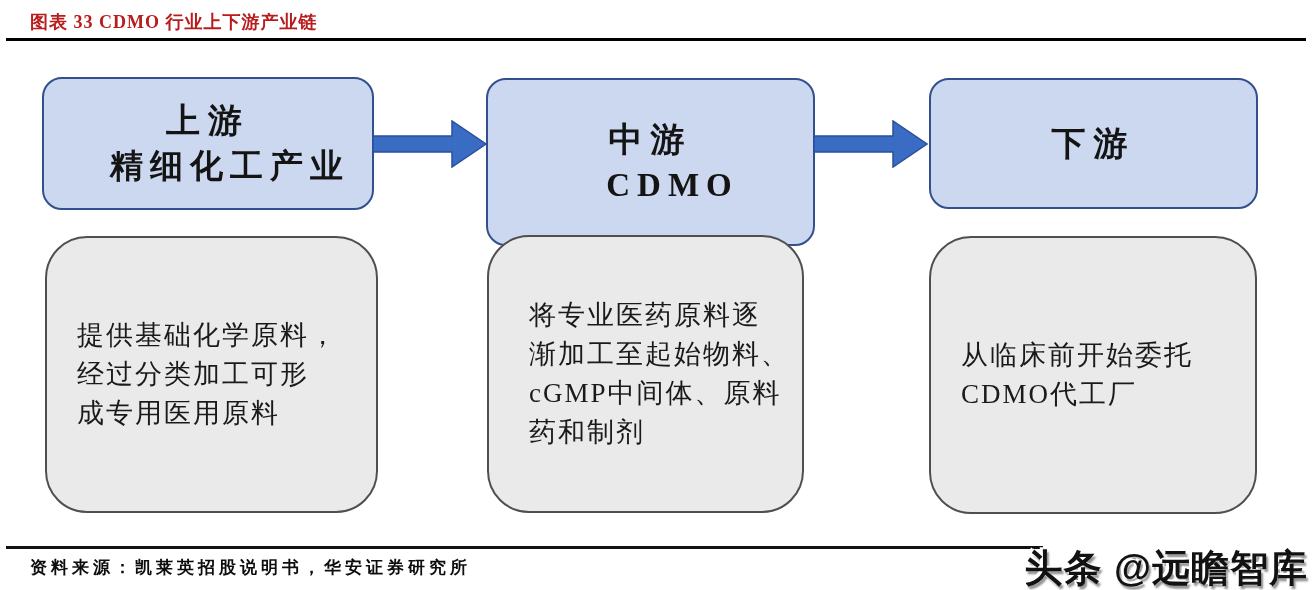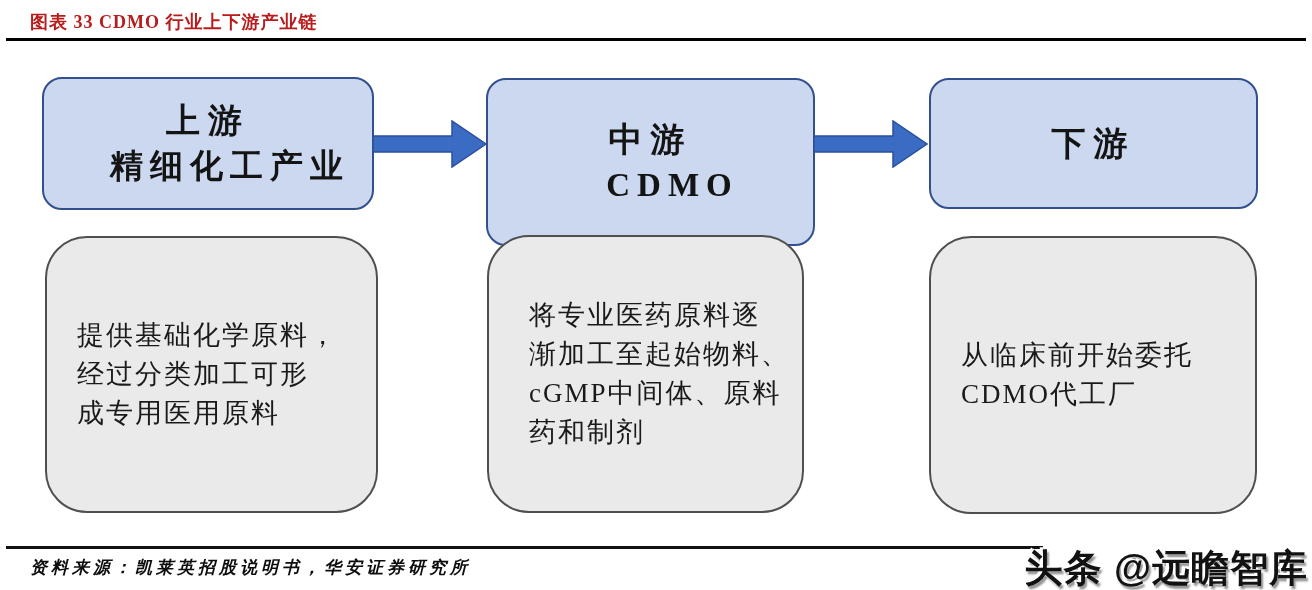--- a/index.html
+++ b/index.html
@@ -39,21 +39,21 @@
   .desc-text{
     font-size:27px;line-height:1.45;letter-spacing:2px;white-space:pre-line;
   }
   #desc1{left:45px;top:236px;width:333px;height:277px;padding:0 24px 0 30px;}
   #desc2{left:487px;top:235px;width:317px;height:278px;padding:0 12px 0 40px;}
   #desc3{left:929px;top:236px;width:328px;height:278px;padding:0 8px 0 30px;}
   
   .footer-rule{left:6px;top:546px;width:1037px;height:3px;background:#111;}
   .source-note{
     left:30px;top:556px;font-size:17px;letter-spacing:4px;color:#0d0d0d;
-    font-family:"Liberation Serif",serif;font-weight:bold;font-style:italic;
+    font-family:"Liberation Serif",serif;font-weight:bold;
   }
   .watermark{
     right:4px;top:543px;font-size:38px;font-weight:bold;color:#121212;
     font-family:"Liberation Sans",sans-serif;letter-spacing:1px;
     text-shadow:-3px -2px 0 #ffffff,-1px -1px 0 #ffffff,2px 3px 2px rgba(120,120,120,0.8);
   }
 </style>
 </head>
 <body>
 

